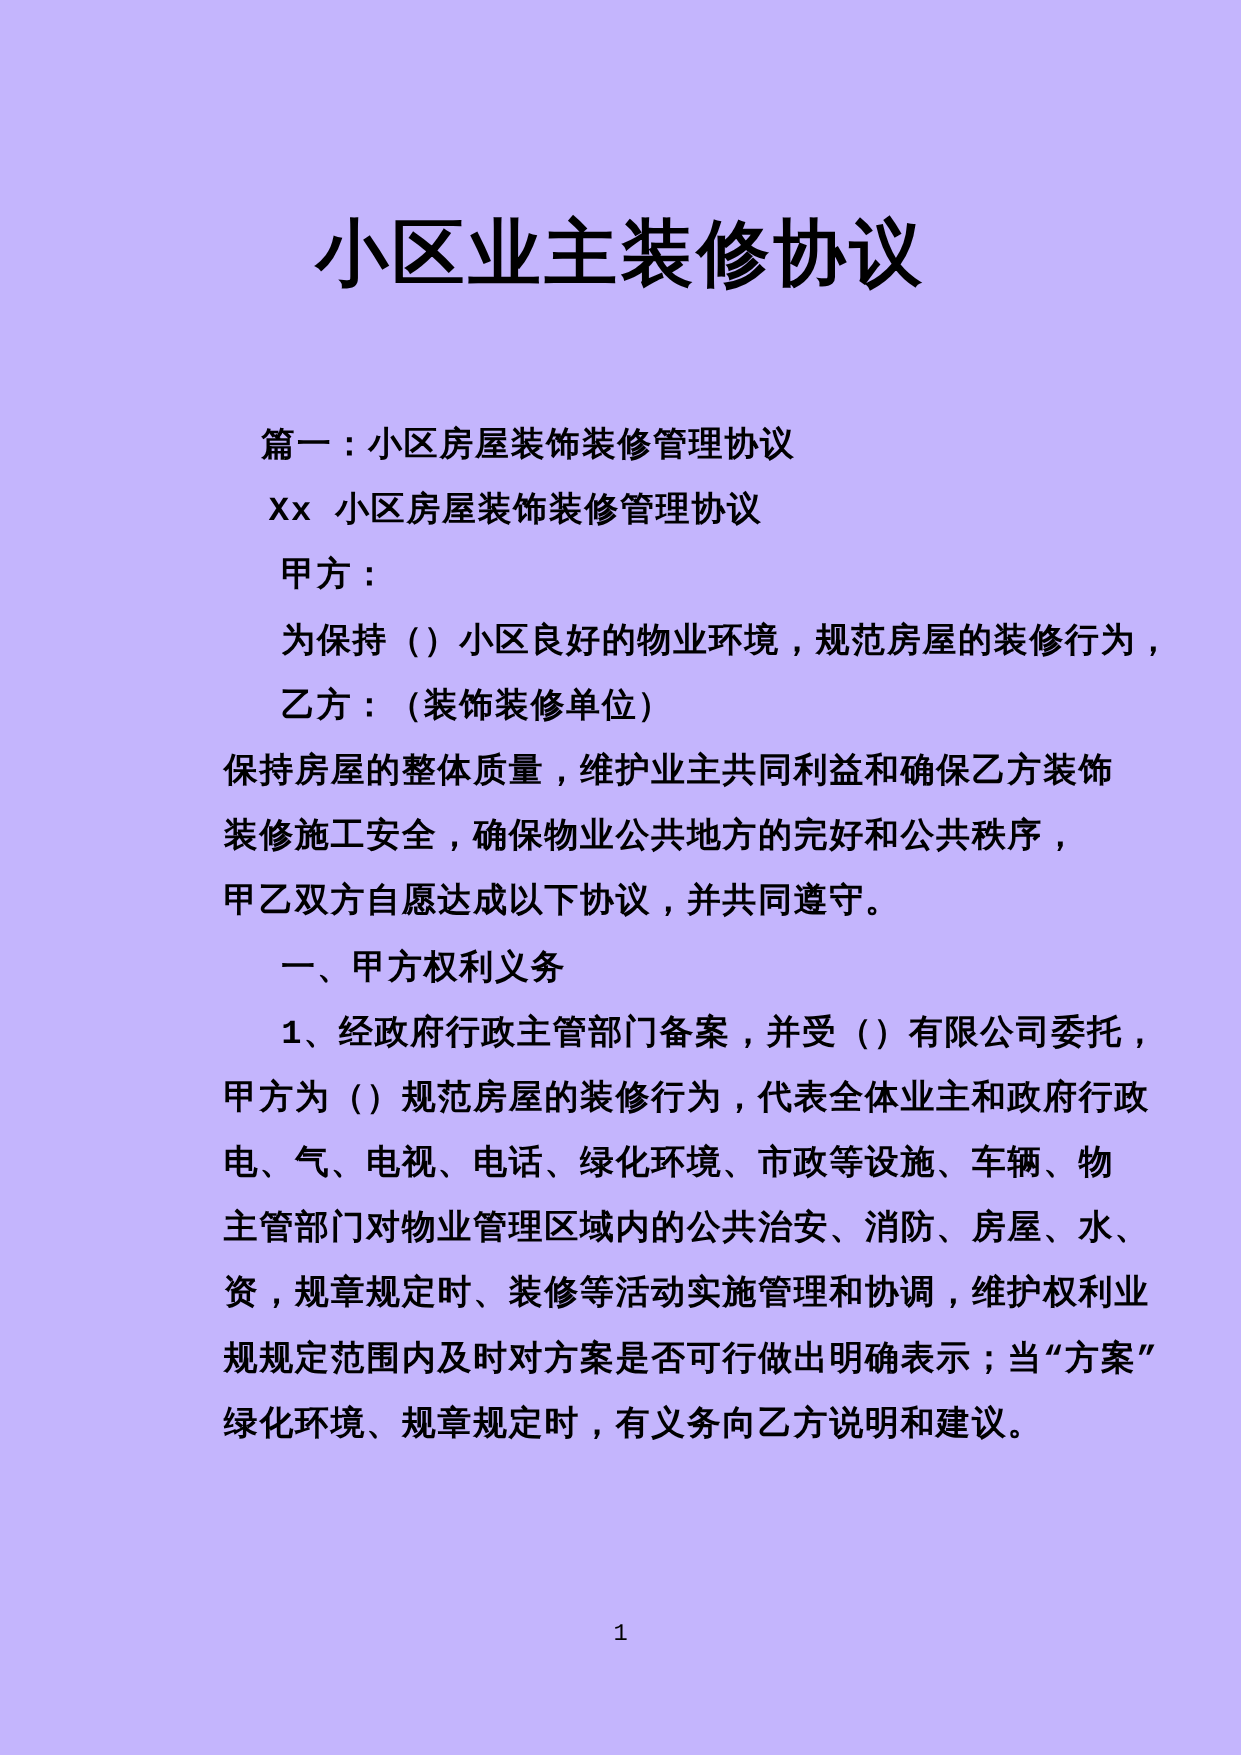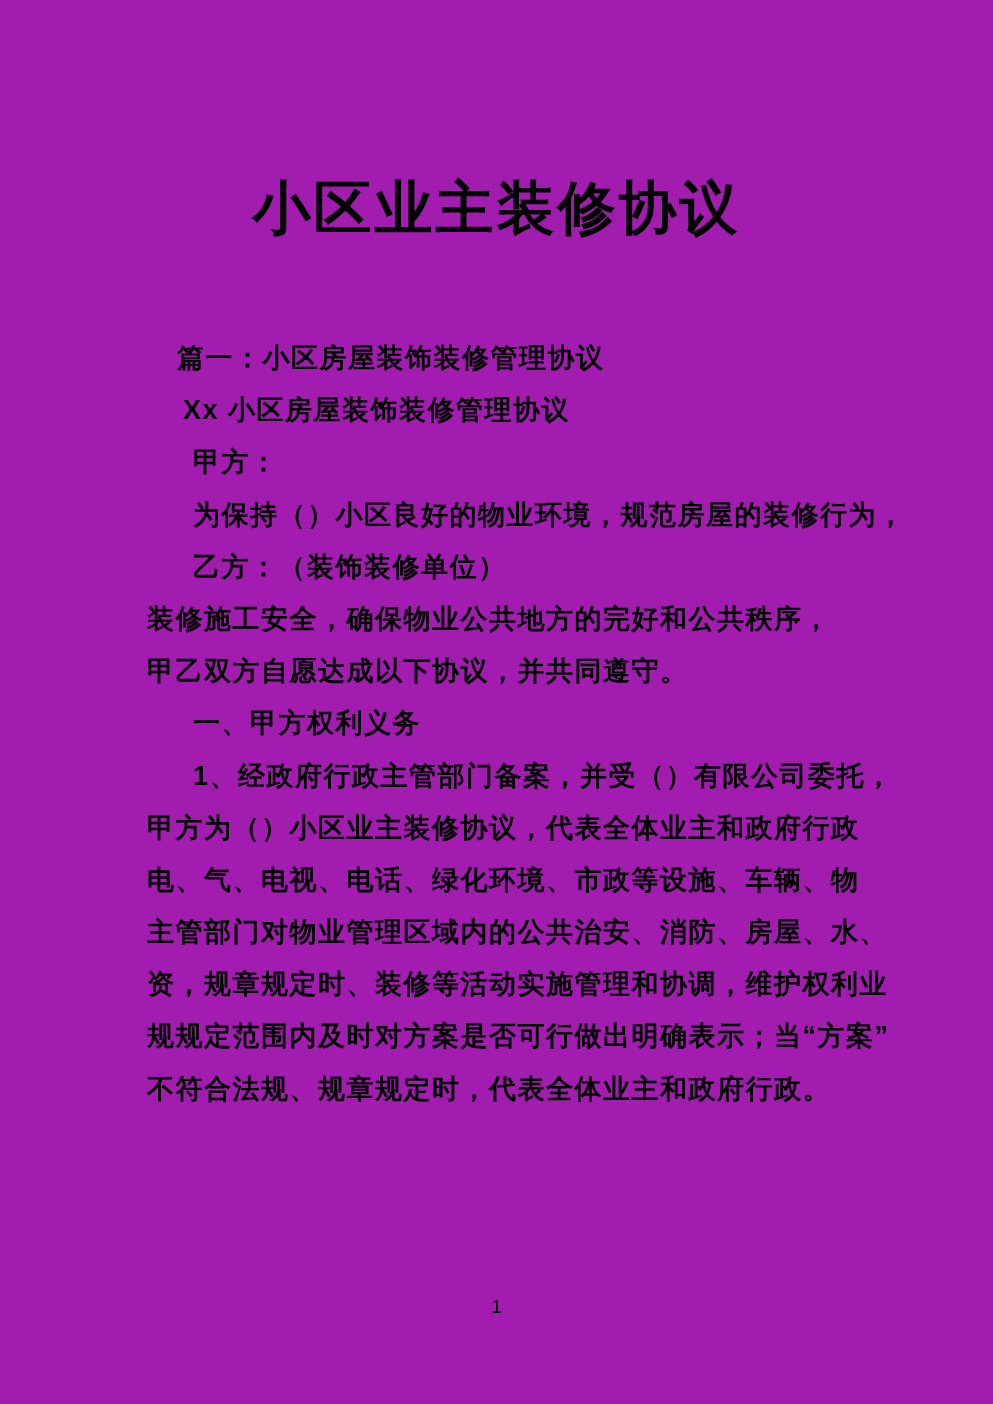--- a/index.html
+++ b/index.html
@@ -4,23 +4,23 @@
 <style>
   html, body {
     margin: 0;
     padding: 0;
     background: #ffffff;
   }
   .page {
     position: relative;
     width: 993px;
     height: 1404px;
-    background: #a21caf;
+    background: #c4b5fd;
     color: #000000;
-    font-family: Liberation Sans, sans-serif;
+    font-family: Liberation Mono, monospace;
     overflow: hidden;
   }
   .doc-title {
     position: absolute;
     top: 162px;
     left: 0;
     width: 100%;
     margin: 0;
     text-align: center;
     font-size: 58px;
@@ -35,20 +35,21 @@
     left: 147px;
     width: 710px;
     font-size: 27px;
     font-weight: 600;
     letter-spacing: 1.5px;
   }
   .line {
     height: 52.2px;
     line-height: 52.2px;
     white-space: nowrap;
+    margin-left: 32px;
   }
   .ind-a { padding-left: 30px; }
   .ind-b { padding-left: 36px; }
   .ind-c { padding-left: 46px; }
   .page-number {
     position: absolute;
     top: 1295px;
     left: 0;
     width: 100%;
     text-align: center;
@@ -63,27 +64,28 @@
 <div class="page">
 
   <h1 class="doc-title">小区业主装修协议</h1>
 
   <div class="body-text">
     <div class="line ind-a">篇一：小区房屋装饰装修管理协议</div>
     <div class="line ind-b">Xx 小区房屋装饰装修管理协议</div>
     <div class="line ind-c">甲方：</div>
     <div class="line ind-c">为保持（）小区良好的物业环境，规范房屋的装修行为，</div>
     <div class="line ind-c">乙方：（装饰装修单位）</div>
+    <div class="line">保持房屋的整体质量，维护业主共同利益和确保乙方装饰</div>
     <div class="line">装修施工安全，确保物业公共地方的完好和公共秩序，</div>
     <div class="line">甲乙双方自愿达成以下协议，并共同遵守。</div>
     <div class="line ind-c">一、甲方权利义务</div>
     <div class="line ind-c">1、经政府行政主管部门备案，并受（）有限公司委托，</div>
-    <div class="line">甲方为（）小区业主装修协议，代表全体业主和政府行政</div>
+    <div class="line">甲方为（）规范房屋的装修行为，代表全体业主和政府行政</div>
     <div class="line">电、气、电视、电话、绿化环境、市政等设施、车辆、物</div>
     <div class="line">主管部门对物业管理区域内的公共治安、消防、房屋、水、</div>
     <div class="line">资，规章规定时、装修等活动实施管理和协调，维护权利业</div>
     <div class="line">规规定范围内及时对方案是否可行做出明确表示；当“方案”</div>
-    <div class="line">不符合法规、规章规定时，代表全体业主和政府行政。</div>
+    <div class="line">绿化环境、规章规定时，有义务向乙方说明和建议。</div>
   </div>
 
   <div class="page-number">1</div>
 
 </div>
 
 </body></html>

